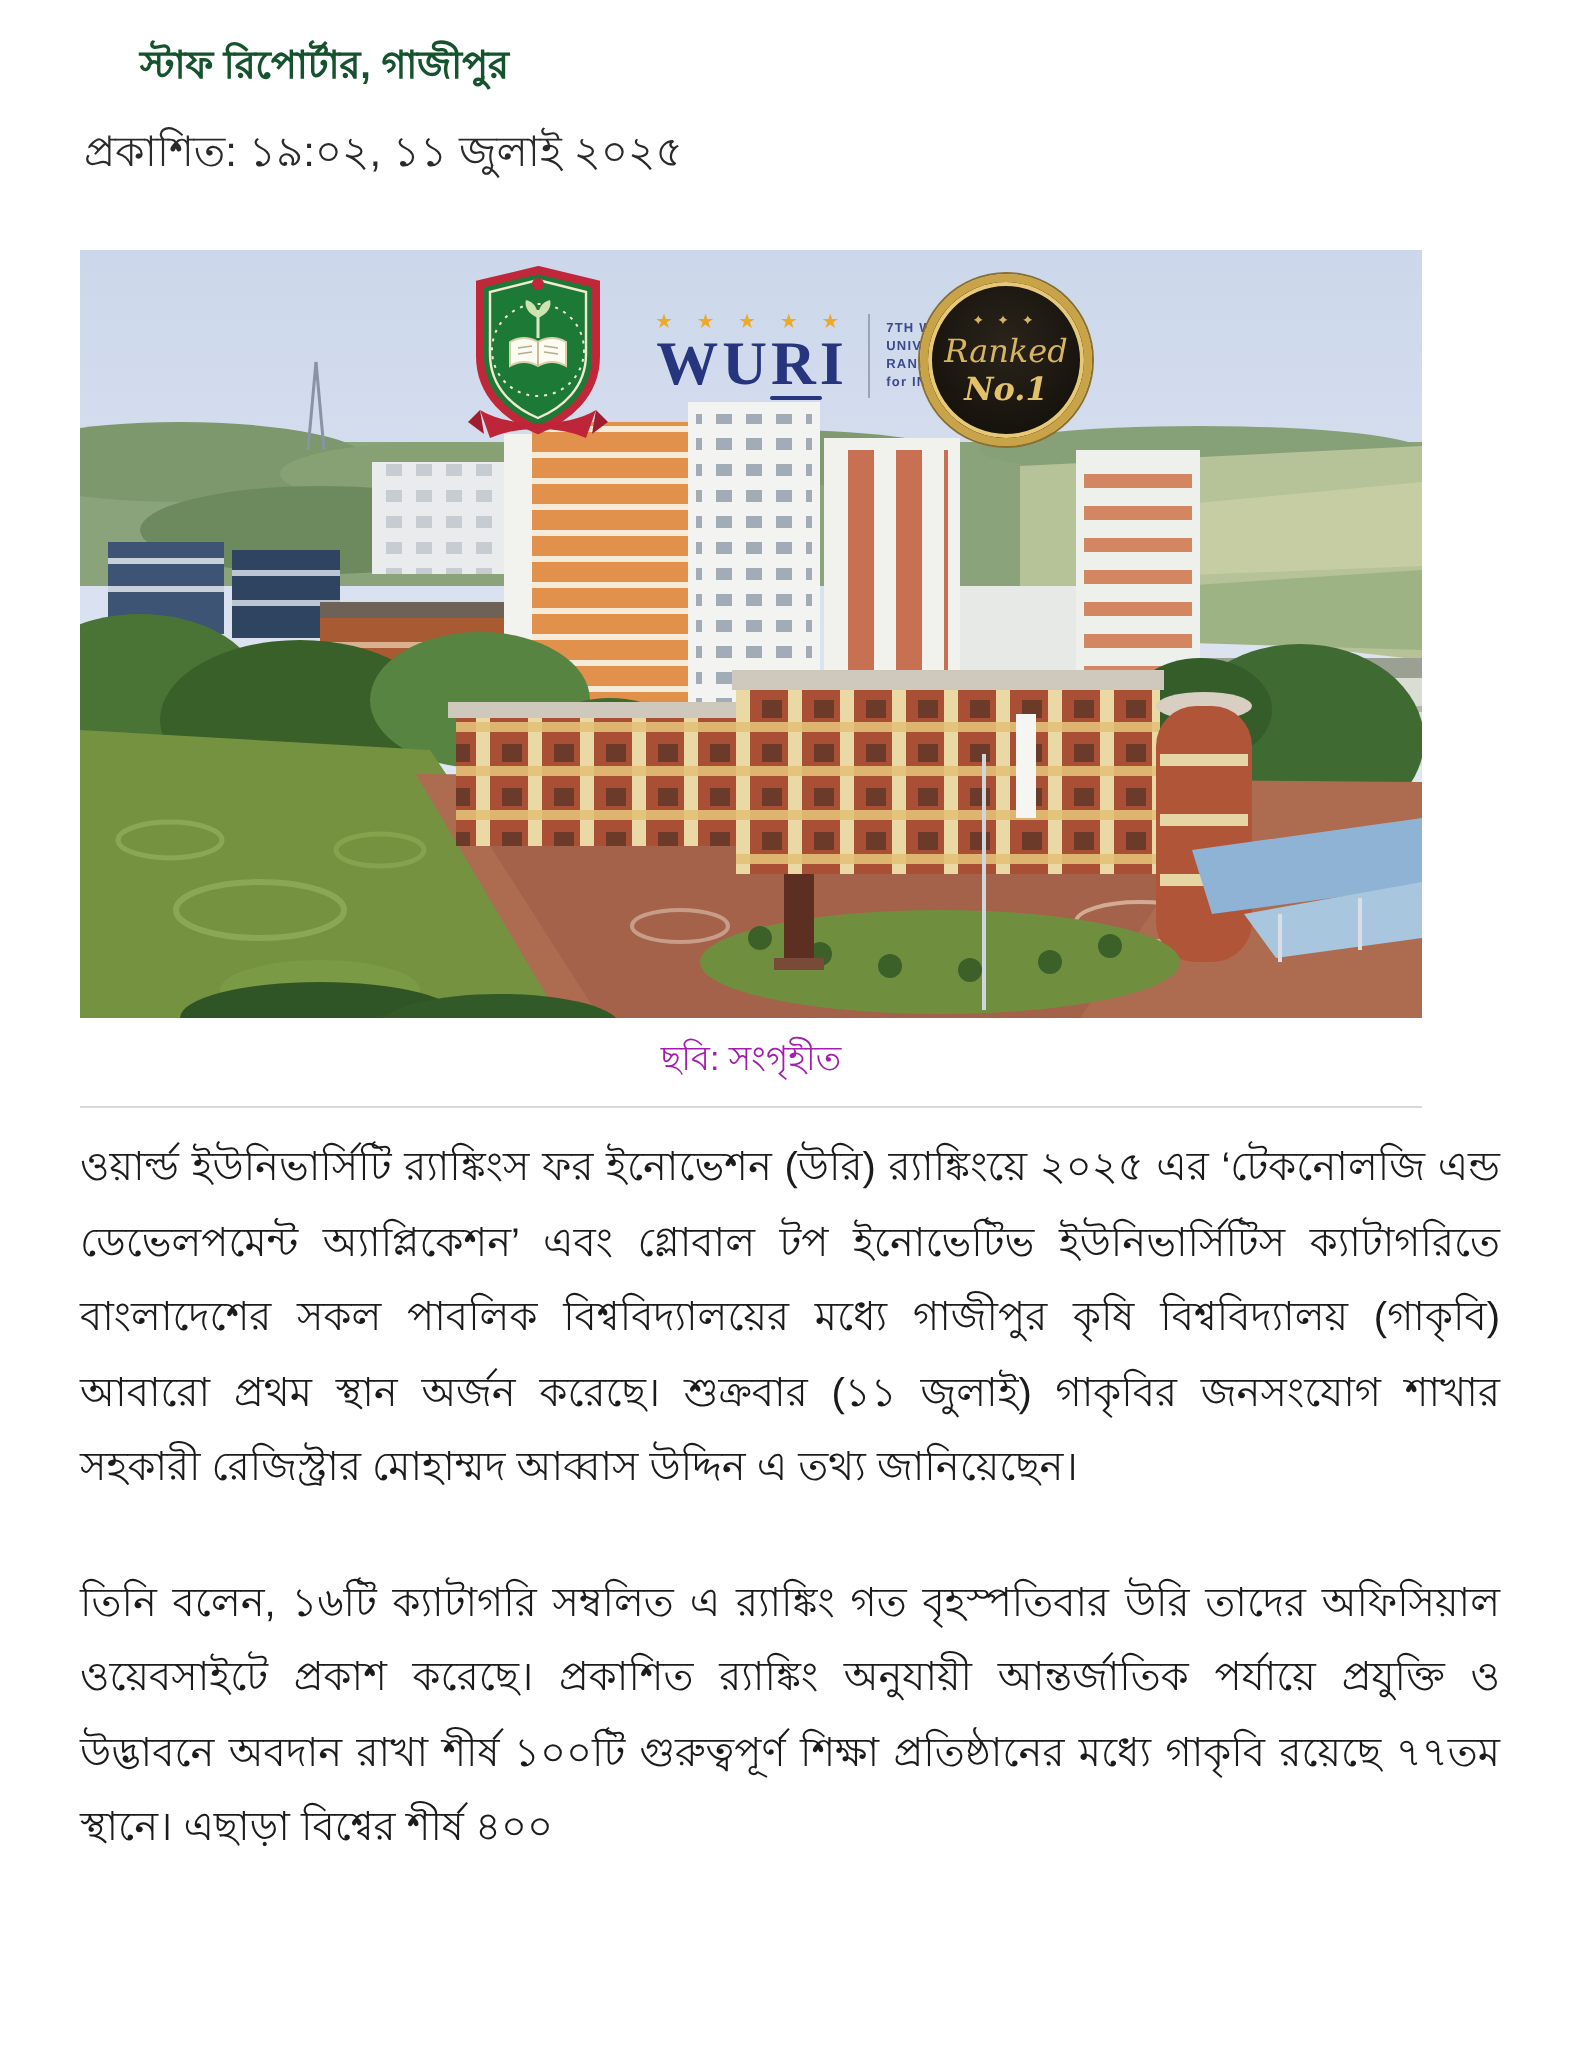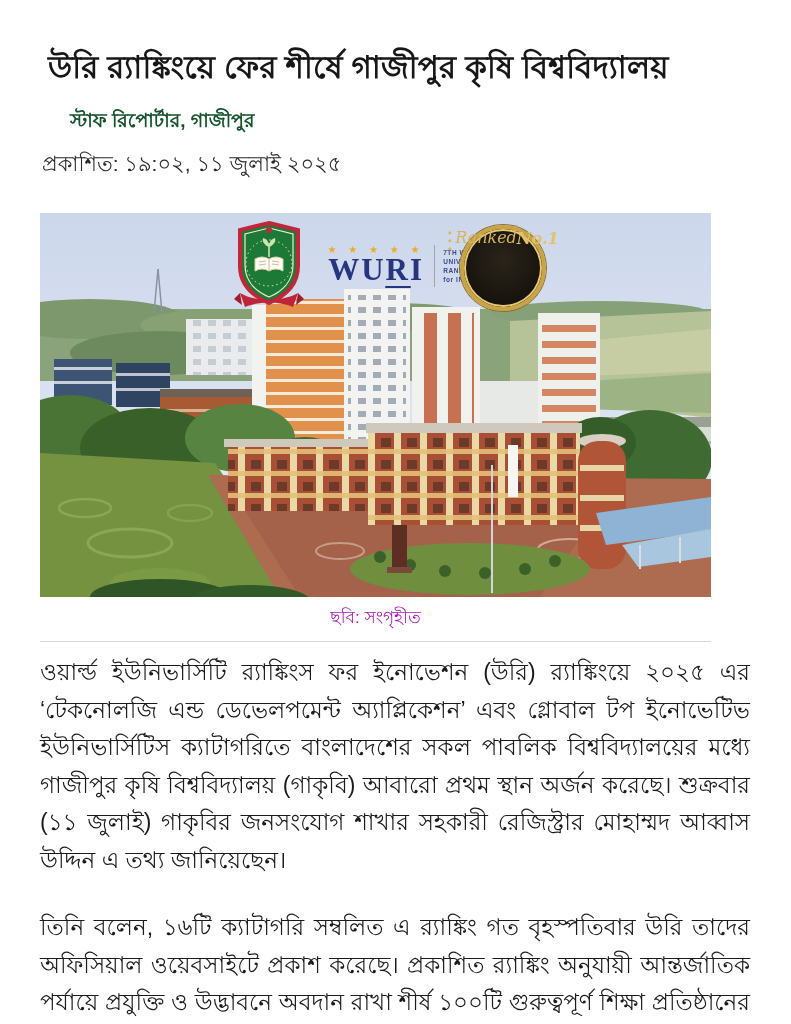--- a/index.html
+++ b/index.html
@@ -42,52 +42,51 @@
   .wuri-tag{display:flex;flex-direction:column;justify-content:center;}
   .wuri-tag span{
     font-size:6.5px;font-weight:700;color:#3a4a8c;
     letter-spacing:.6px;line-height:9px;white-space:nowrap;
   }
   .badge{
     left:420px;top:12px;width:86px;height:86px;border-radius:50%;
     background:radial-gradient(circle at 50% 40%,#2a241a 0%,#17130d 70%);
     border:4px solid #c9a348;
     box-shadow:0 0 0 1px #8a6f2d, inset 0 0 0 2px #e7c877;
-    display:flex;flex-direction:row;align-items:flex-start;justify-content:center;
+    display:flex;flex-direction:column;align-items:center;justify-content:center;
     box-sizing:border-box;
   }
   .badge-stars{font-size:6px;color:#d7b45f;letter-spacing:3px;line-height:8px;margin-bottom:2px;}
   .badge-ranked{
     font-family:"DejaVu Serif","Liberation Serif",serif;font-style:italic;
     font-size:16px;color:#d7b45f;line-height:18px;
   }
   .badge-no1{
     font-family:"DejaVu Serif","Liberation Serif",serif;font-weight:700;
     font-size:16px;color:#e3c06a;line-height:19px;font-style:italic;
   }
   figcaption{
     width:671px;text-align:center;
     font-size:17px;color:#a21caf;
     padding:7px 0 9px 0;
   }
   .divider{width:671px;border:none;border-top:1px solid #d8d8d8;margin:0;}
   .body-text p{
     width:710px;margin:0 0 20px 0;
-    font-size:23px;line-height:37.5px;color:#1b1b1b;
+    font-size:20px;line-height:37.5px;color:#1b1b1b;
     text-align:justify;
   }
   .body-text p:first-child{margin-top:12px;}
   .body-text p + p{margin-top:30px;}
 </style>
 </head>
 <body>
 
 <div class="article">
 
-  <h1 class="headline">উরি র‍্যাঙ্কিংয়ে ফের শীর্ষে গাজীপুর কৃষি বিশ্ববিদ্যালয়</h1>
 
   <div class="byline">স্টাফ রিপোর্টার, গাজীপুর</div>
 
   <div class="published">প্রকাশিত: ১৯:০২, ১১ জুলাই ২০২৫</div>
 
   <figure>
     <div class="photo">
 
       <svg class="scene" viewBox="0 0 671 384" preserveAspectRatio="none" aria-hidden="true">
         <defs>

